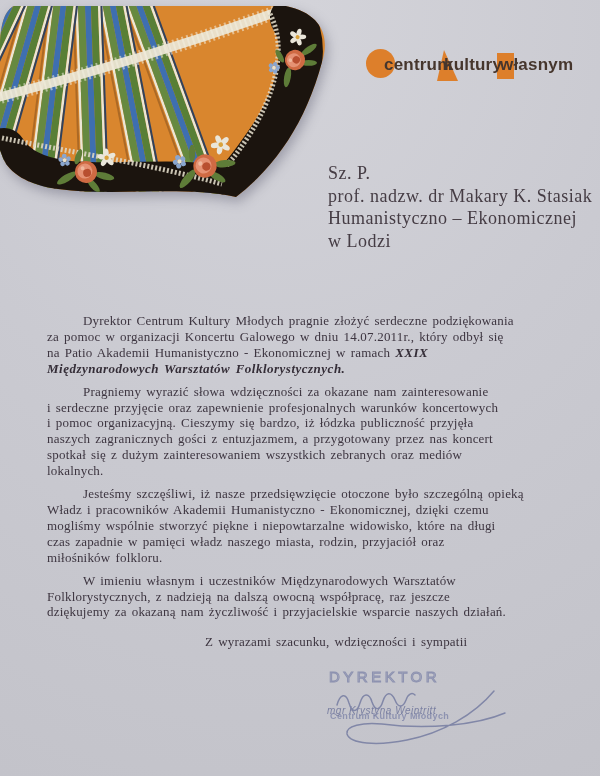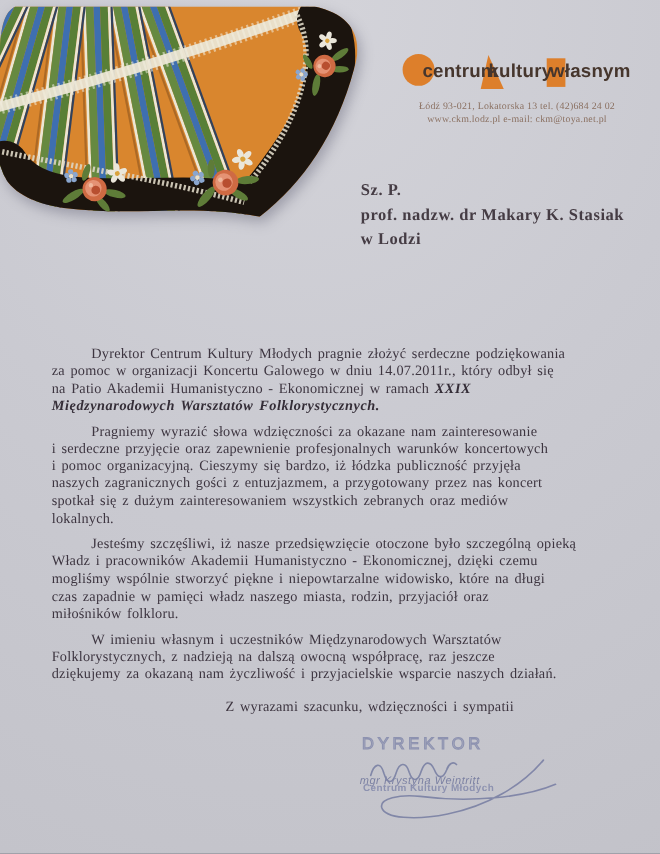--- a/index.html
+++ b/index.html
@@ -15,21 +15,21 @@
   .shape-circle{left:366px;top:49px;width:29px;height:29px;border-radius:50%;background:#dd7f2b;}
   .shape-triangle{left:437px;top:50px;width:0;height:0;
      border-left:7px solid transparent;border-right:14px solid transparent;border-bottom:31px solid #dd7f2b;}
   .shape-square{left:497px;top:53px;width:17px;height:26px;background:#dd7f2b;}
   .logo-word{position:absolute;top:55px;z-index:2;font-family:"Liberation Sans",sans-serif;
      font-weight:bold;font-size:17px;color:#46362d;letter-spacing:.2px;}
   .lw1{left:384px}.lw2{left:444px}.lw3{left:500px}
   .address{position:absolute;left:348px;top:91px;width:244px;text-align:center;
      font-size:9px;line-height:11.5px;color:#8b7162;letter-spacing:.2px;}
   
-  .recipient{position:absolute;left:328px;top:162px;font-size:15px;font-weight:bold;
+  .recipient{position:absolute;left:328px;top:162px;font-size:18px;font-weight:normal;
      letter-spacing:.5px;line-height:22.6px;color:#453c44;}
   
   .body-text{position:absolute;left:47px;top:313px;width:548px;font-size:13px;line-height:15.9px;
      letter-spacing:.2px;word-spacing:1.6px;color:#3d3540;}
   .body-text p{margin:0 0 7px 0;text-indent:36px;white-space:pre-line;}
   .bold-seg{font-weight:bold;color:#342d37;letter-spacing:.5px;font-style:italic;}
   .closing{margin:14px 0 0 158px;white-space:pre-line;}
   
   .sig-title{position:absolute;left:329px;top:668px;font-family:"Liberation Sans",sans-serif;
      font-size:15px;letter-spacing:3.5px;color:rgba(141,146,176,.38);
@@ -178,28 +178,25 @@
     </g>
   </svg>
 
   <span class="logo-shape shape-circle"></span>
   <span class="logo-shape shape-triangle"></span>
   <span class="logo-shape shape-square"></span>
   <span class="logo-word lw1">centrum</span>
   <span class="logo-word lw2">kultury</span>
   <span class="logo-word lw3">własnym</span>
 
-  <div class="address">
-    <div>Łódź 93-021, Lokatorska 13   tel. (42)684 24 02</div>
-    <div>www.ckm.lodz.pl   e-mail: ckm@toya.net.pl</div>
-  </div>
 
   <div class="recipient">
     <div>Sz. P.</div>
     <div>prof. nadzw. dr Makary K. Stasiak</div>
+    <div>Humanistyczno – Ekonomicznej</div>
     <div>w Lodzi</div>
   </div>
 
   <div class="body-text">
     <p><span>Dyrektor Centrum Kultury Młodych pragnie złożyć serdeczne podziękowania
 za pomoc w organizacji Koncertu Galowego w dniu 14.07.2011r., który odbył się
 na Patio Akademii Humanistyczno - Ekonomicznej w ramach </span><span class="bold-seg">XXIX
 Międzynarodowych Warsztatów Folklorystycznych.</span></p>
     <p>Pragniemy wyrazić słowa wdzięczności za okazane nam zainteresowanie
 i serdeczne przyjęcie oraz zapewnienie profesjonalnych warunków koncertowych

